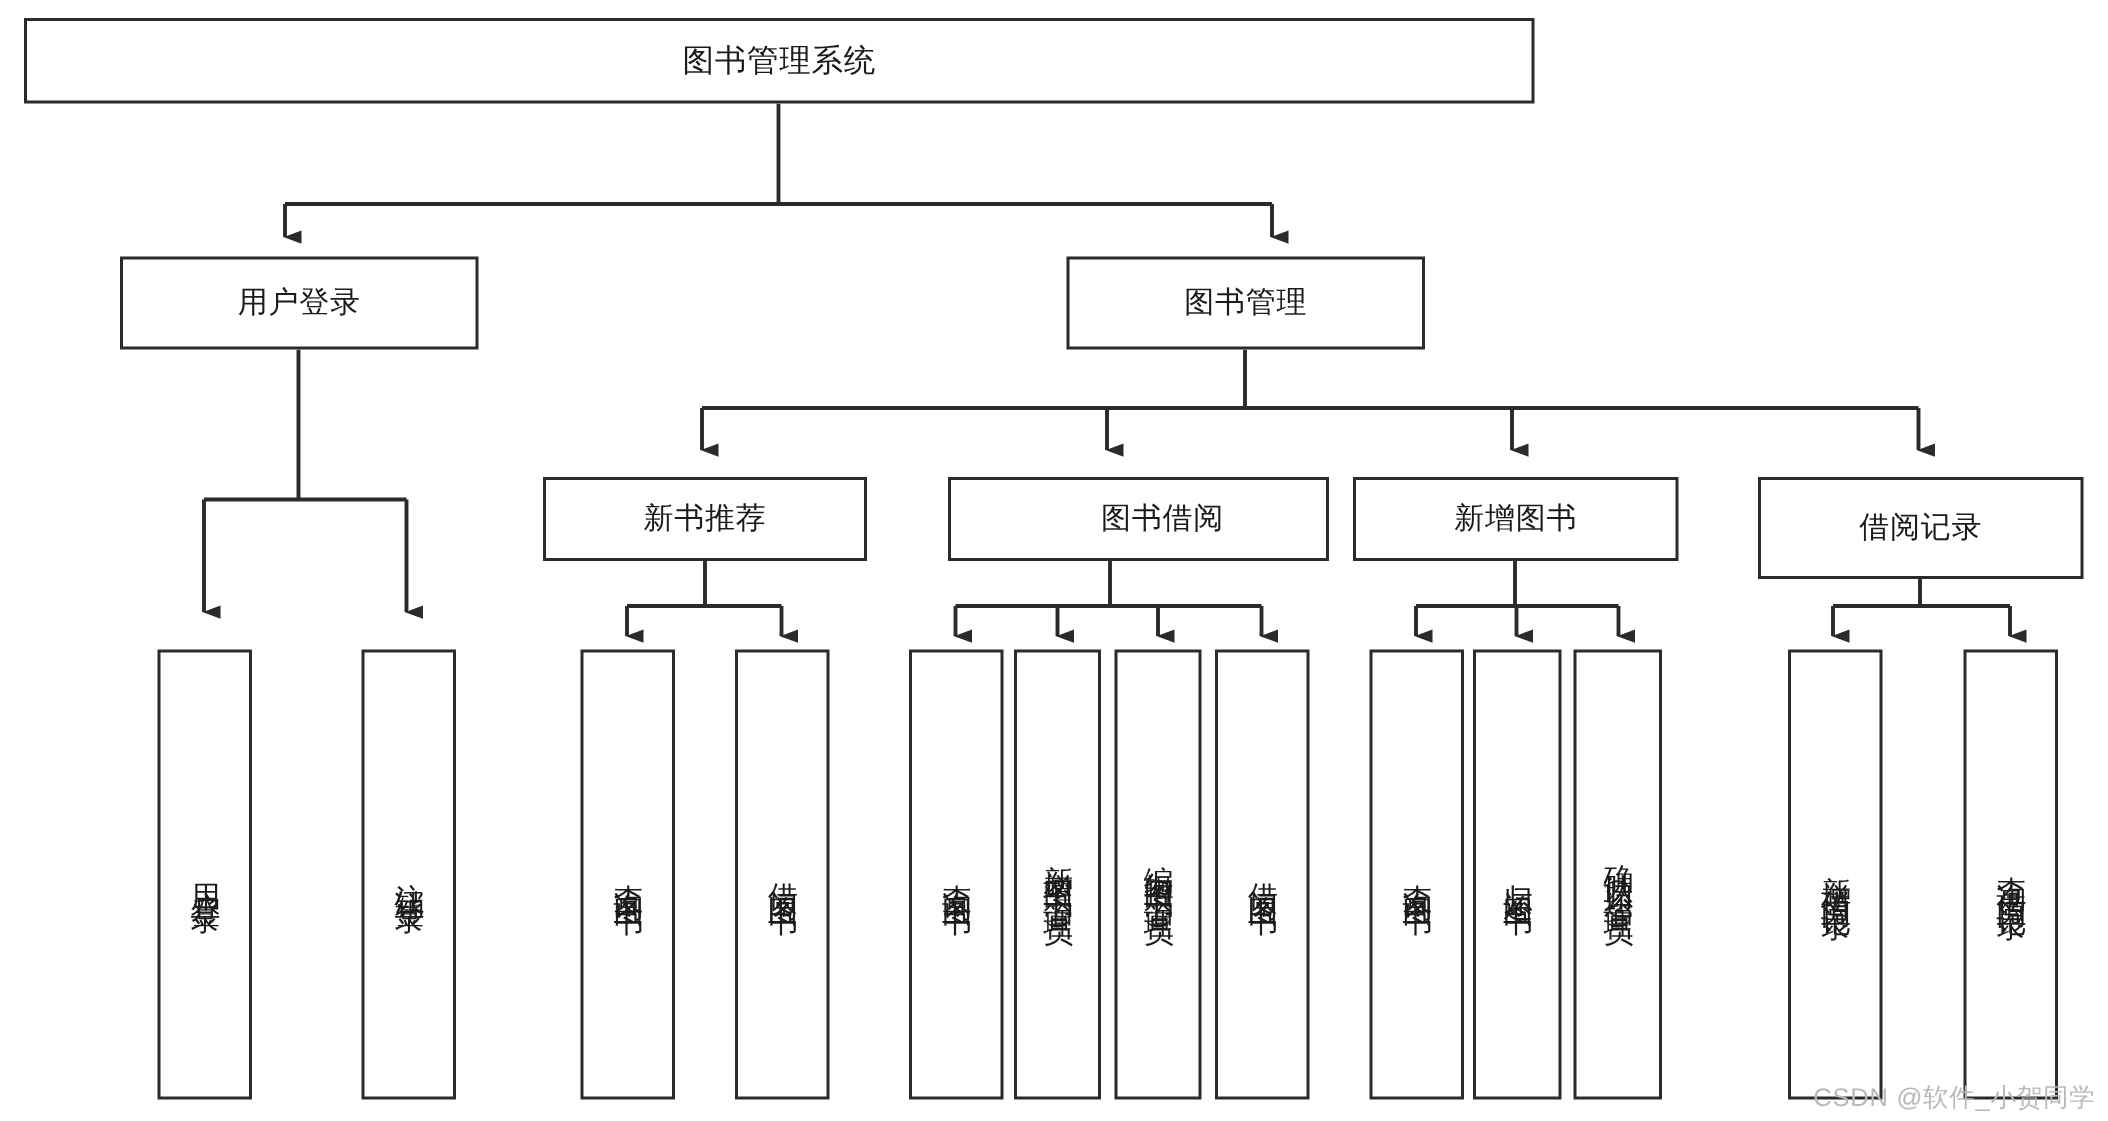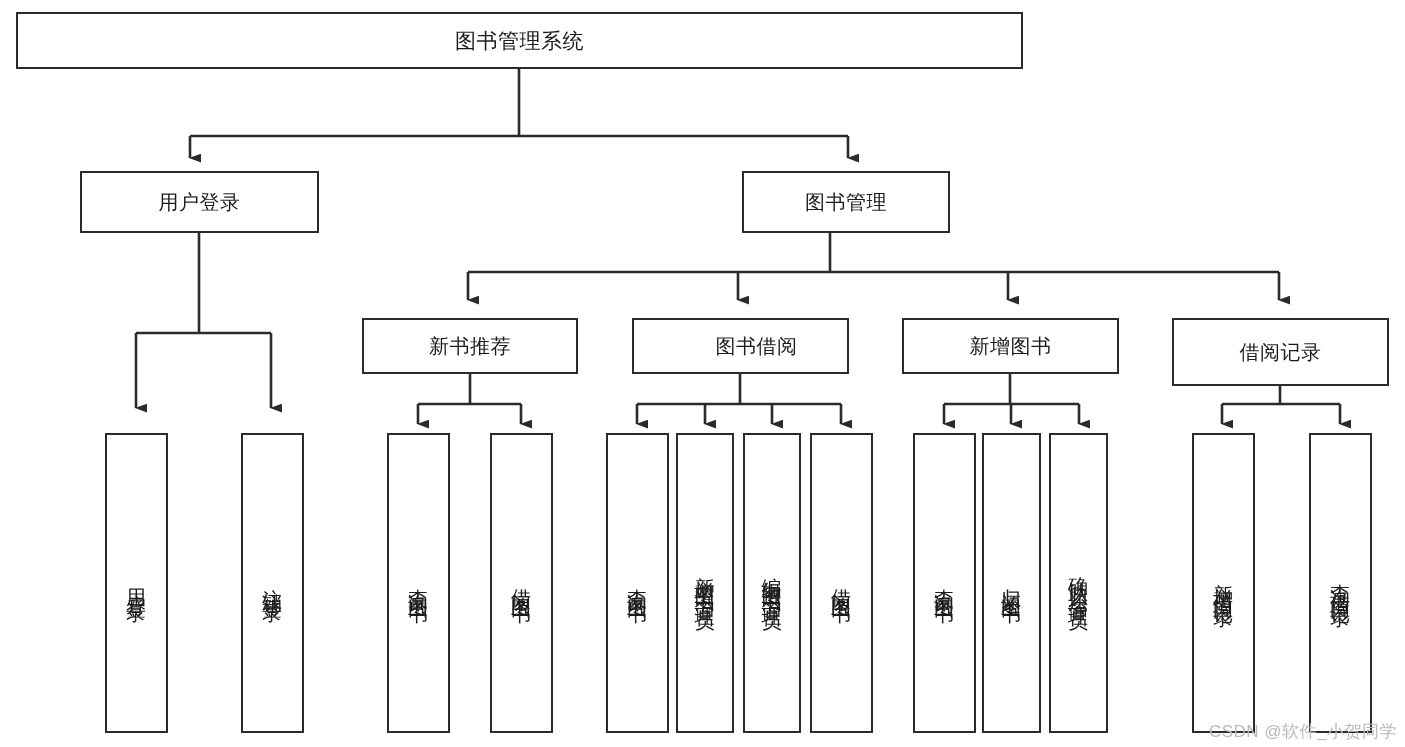--- a/index.html
+++ b/index.html
@@ -128,28 +128,28 @@
     </g>
   </svg>
 
   <div class="node horiz" style="left:16px; top:12px; width:1007px; height:57px;">
     <span class="label">图书管理系统</span>
   </div>
 
   <div class="node horiz lvl2" style="left:80px; top:171px; width:239px; height:62px;">
     <span class="label">用户登录</span>
   </div>
-  <div class="node horiz lvl2" style="left:711px; top:171px; width:208px; height:62px;margin-left:31px;">
+  <div class="node horiz lvl2" style="left:711px; top:171px; width:239px; height:62px;">
     <span class="label">图书管理</span>
   </div>
 
   <div class="node horiz lvl2" style="left:362px; top:318px; width:216px; height:56px;">
     <span class="label">新书推荐</span>
   </div>
-  <div class="node horiz lvl2" style="left:632px; top:318px; width:217px; height:56px;padding-left:32px;">
+  <div class="node horiz lvl2" style="left:632px; top:318px; width:254px; height:56px;padding-left:32px;">
     <span class="label">图书借阅</span>
   </div>
   <div class="node horiz lvl2" style="left:902px; top:318px; width:217px; height:56px;">
     <span class="label">新增图书</span>
   </div>
   <div class="node horiz lvl2" style="left:1172px; top:318px; width:217px; height:68px;">
     <span class="label">借阅记录</span>
   </div>
 
   <div class="node vert" style="left:105px; top:433px; width:63px; height:300px;">

